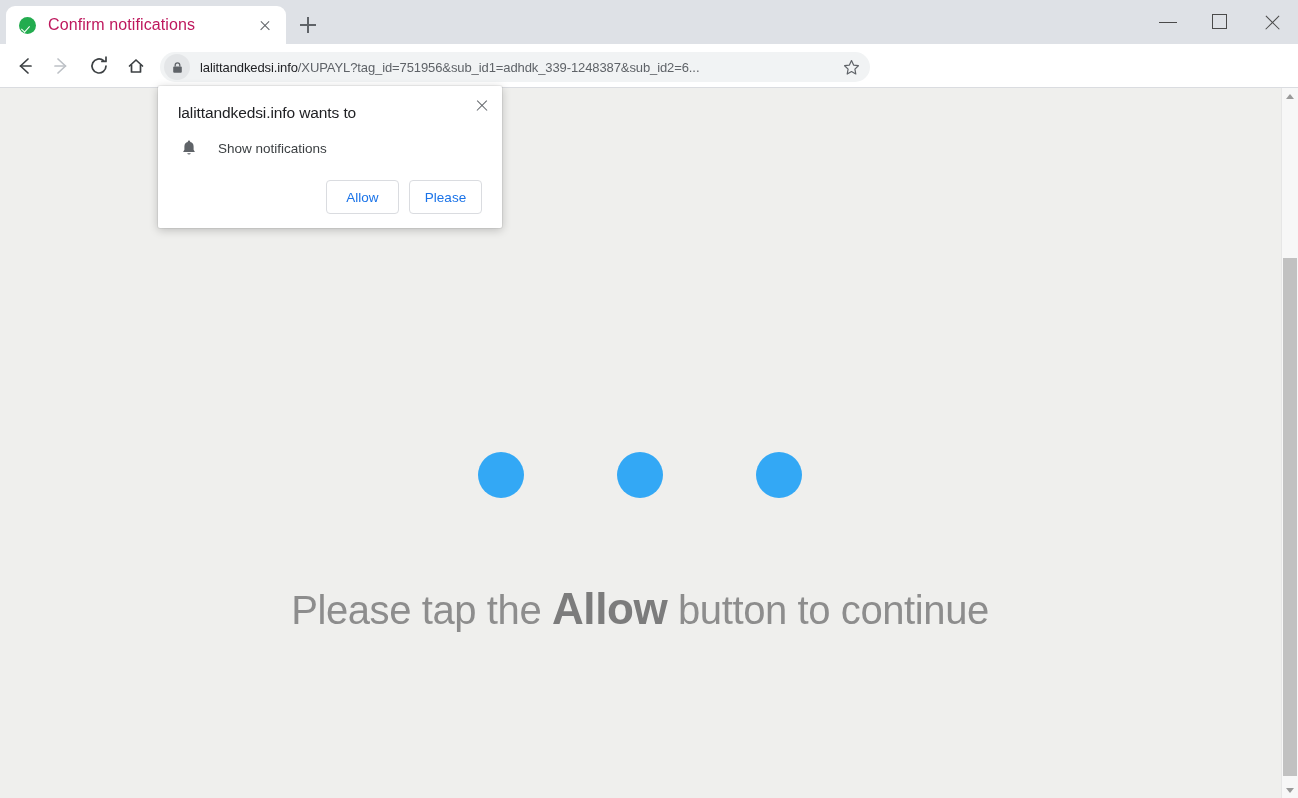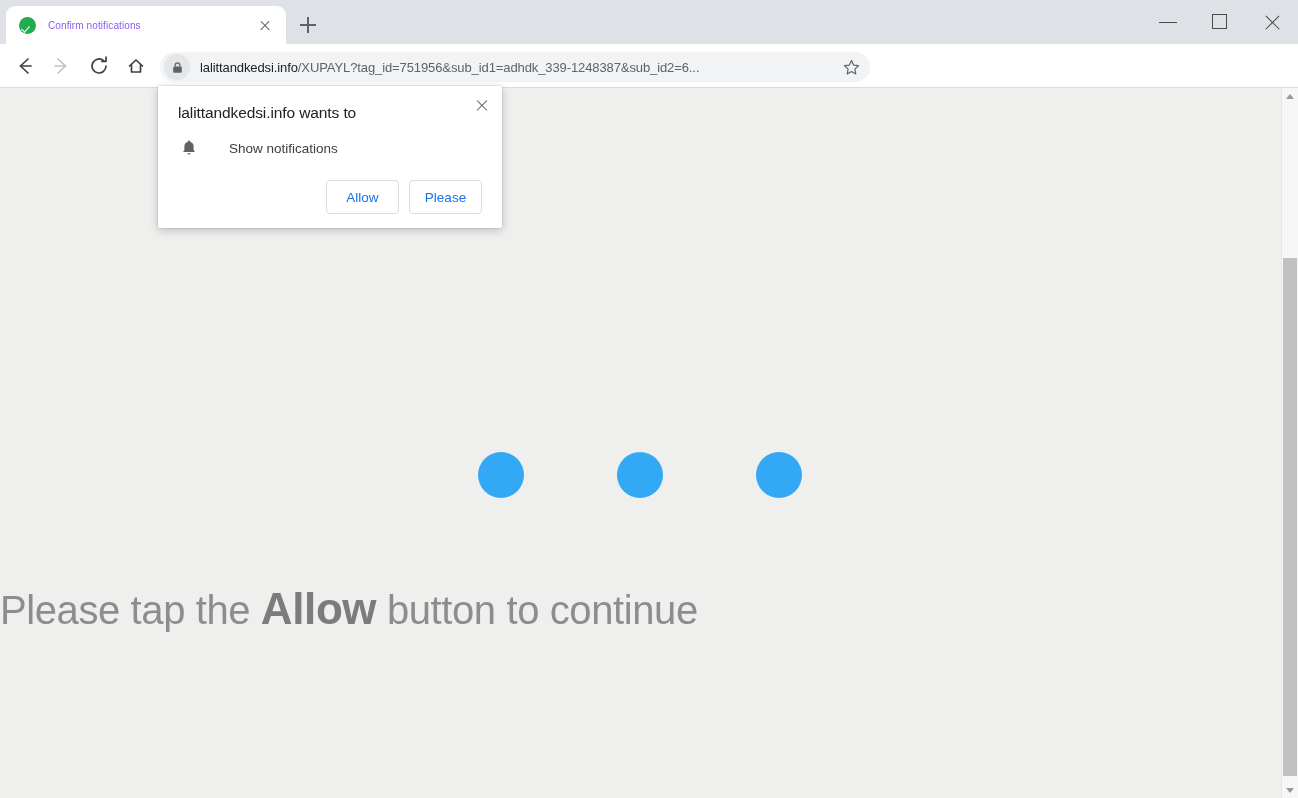--- a/index.html
+++ b/index.html
@@ -54,22 +54,22 @@
     position: absolute;
     left: 4px; top: 7.5px;
     width: 4px; height: 7px;
     border: solid #ffffff;
     border-width: 0 1.8px 1.8px 0;
     transform: rotate(42deg);
   }
   .tab-title {
     flex: 1 1 auto;
     margin-left: 12px;
-    font-size: 10px;
-    color: #8b5cf6;
+    font-size: 16px;
+    color: #be185d;
     white-space: nowrap;
     overflow: hidden;
     text-overflow: ellipsis;
     letter-spacing: 0.1px;
   }
   .tab-close {
     flex: 0 0 auto;
     width: 22px; height: 22px;
     position: relative;
     border-radius: 50%;
@@ -427,21 +427,21 @@
   }
   .dot {
     width: 46px; height: 46px;
     border-radius: 50%;
     background: #33a8f5;
   }
   .tagline {
     position: absolute;
     left: 0; top: 496px;
     width: 1280px;
-    text-align: left;
+    text-align: center;
     font-size: 40px;
     color: #8d8d8d;
     font-family: "Liberation Sans", sans-serif;
     letter-spacing: -0.4px;
     white-space: nowrap;
   }
   .tagline .strong {
     font-weight: bold;
     color: #7c7c7c;
     font-size: 44px;
@@ -503,21 +503,21 @@
     align-items: center;
     margin-top: 16px;
   }
   .bell {
     width: 20px; height: 20px;
     position: relative;
     flex: 0 0 auto;
     margin-left: 1px;
   }
   .bubble-perm {
-    margin-left: 30px;
+    margin-left: 19px;
     font-size: 13.5px;
     color: #3c4043;
   }
   .bubble-actions {
     display: flex;
     justify-content: flex-end;
     gap: 10px;
     margin-top: 22px;
   }
   .btn {

